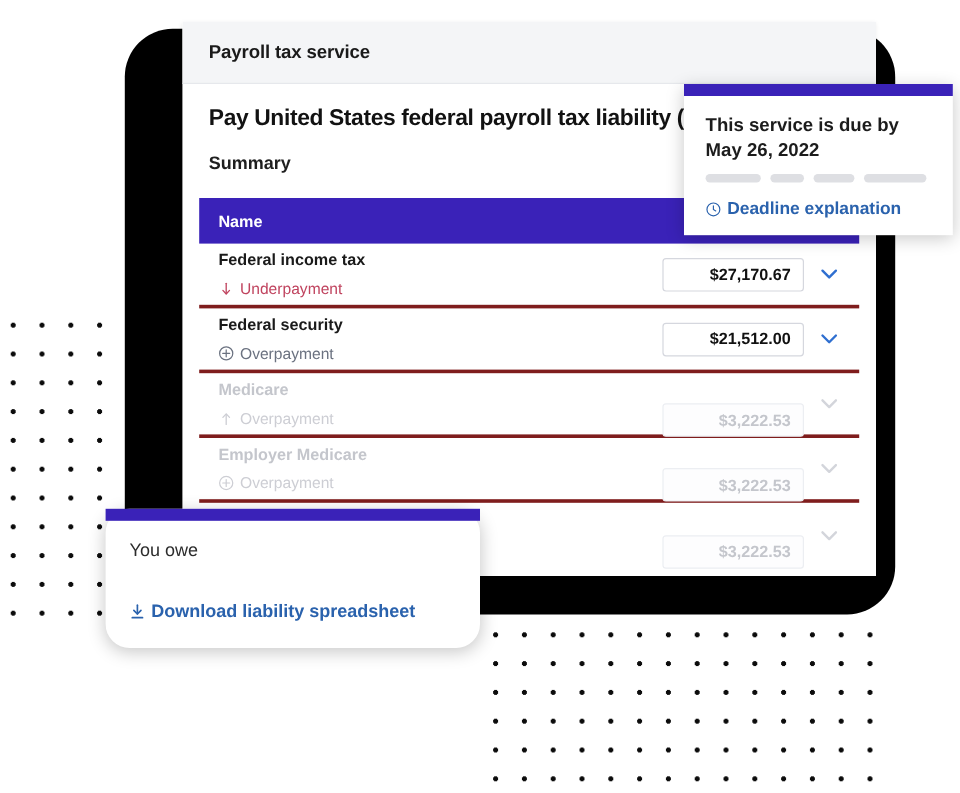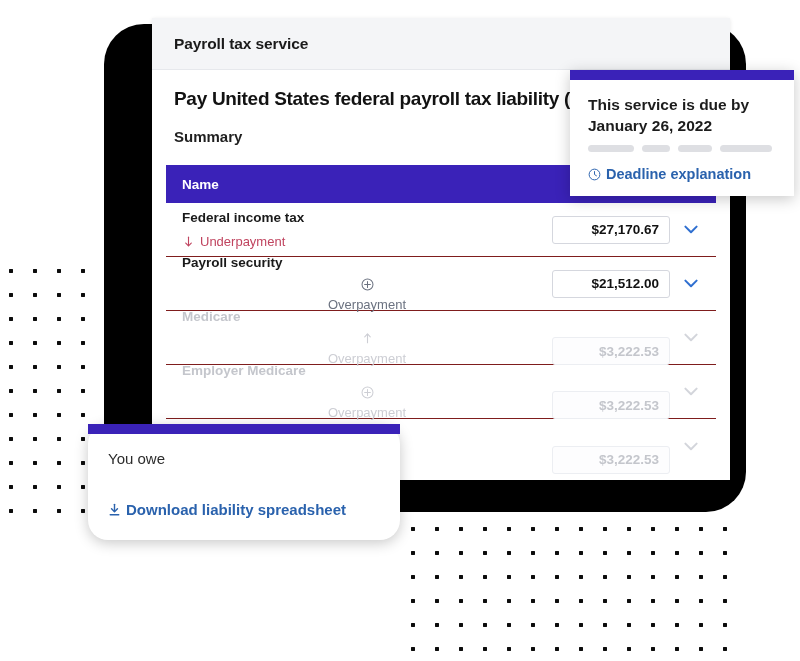--- a/index.html
+++ b/index.html
@@ -100,40 +100,40 @@
   }
   #table-head .col-name   { flex: 1 1 auto; }
   #table-head .col-amount { flex: 0 0 auto; padding-right: 54px; }
 
   .row {
     display: flex;
     align-items: center;
     height: 54px;
     padding: 0 16px;
     box-sizing: border-box;
-    border-bottom: 1px solid #7f1d1d;
+    border-bottom: 3px solid #7f1d1d;
   }
   .row.last { border-bottom: none; }
   .row-left { flex: 1 1 auto; }
   .row-name {
     font-size: 13.5px;
     font-weight: bold;
     color: #1a1a1a;
     line-height: 17px;
   }
   .row-status {
     font-size: 13px;
     line-height: 18px;
     display: flex;
     align-items: center;
     gap: 5px;
     margin-top: 7px;
   }
   .row-status.under { color: #c0445f; }
-  .row-status.over  { color: #6b7280; flex-direction: column; }
+  .row-status.over  { color: #6b7280; }
 
   .status-ico {
     display: inline-flex;
     width: 13px; height: 13px;
     align-items: center; justify-content: center;
   }
   .status-ico svg { display:block; }
 
   .row-right {
     flex: 0 0 auto;
@@ -269,21 +269,21 @@
               <div class="amount-box">$27,170.67</div>
               <div class="chev">
                 <svg width="14" height="9" viewBox="0 0 14 9">
                   <path d="M1.4 1.6 L7 7.2 L12.6 1.6" fill="none" stroke="#2f6fd0" stroke-width="2" stroke-linecap="round" stroke-linejoin="round"></path>
                 </svg>
               </div>
             </div>
           </div>
           <div class="row">
             <div class="row-left">
-              <div class="row-name">Payroll security</div>
+              <div class="row-name">Federal security</div>
               <div class="row-status over">
                 <span class="status-ico">
                   <svg width="13" height="13" viewBox="0 0 14 14">
                     <circle cx="7" cy="7" r="5.9" fill="none" stroke="#6b7280" stroke-width="1.1"></circle>
                     <path d="M7 3.9 V10.1 M3.9 7 H10.1" fill="none" stroke="#6b7280" stroke-width="1.1" stroke-linecap="round"></path>
                   </svg>
                 </span>
                 <span>Overpayment</span>
               </div>
             </div>
@@ -355,21 +355,21 @@
           </div>
         </div>
     </div>
 
   </div>
 
   <div id="due-card" class="float-card">
     <div class="card-topbar"></div>
     <div class="card-body">
       <div id="due-text">This service is due by</div>
-      <div id="due-date">January 26, 2022</div>
+      <div id="due-date">May 26, 2022</div>
       <div class="skel-row" id="skel-row">
           <div class="skel" style="width: 46px;"></div>
           <div class="skel" style="width: 28px;"></div>
           <div class="skel" style="width: 34px;"></div>
           <div class="skel" style="width: 52px;"></div>
         </div>
       <div class="link">
         <span>
           <svg width="13" height="13" viewBox="0 0 16 16">
             <circle cx="8" cy="8" r="6.6" fill="none" stroke="#2a62ad" stroke-width="1.2"></circle>

